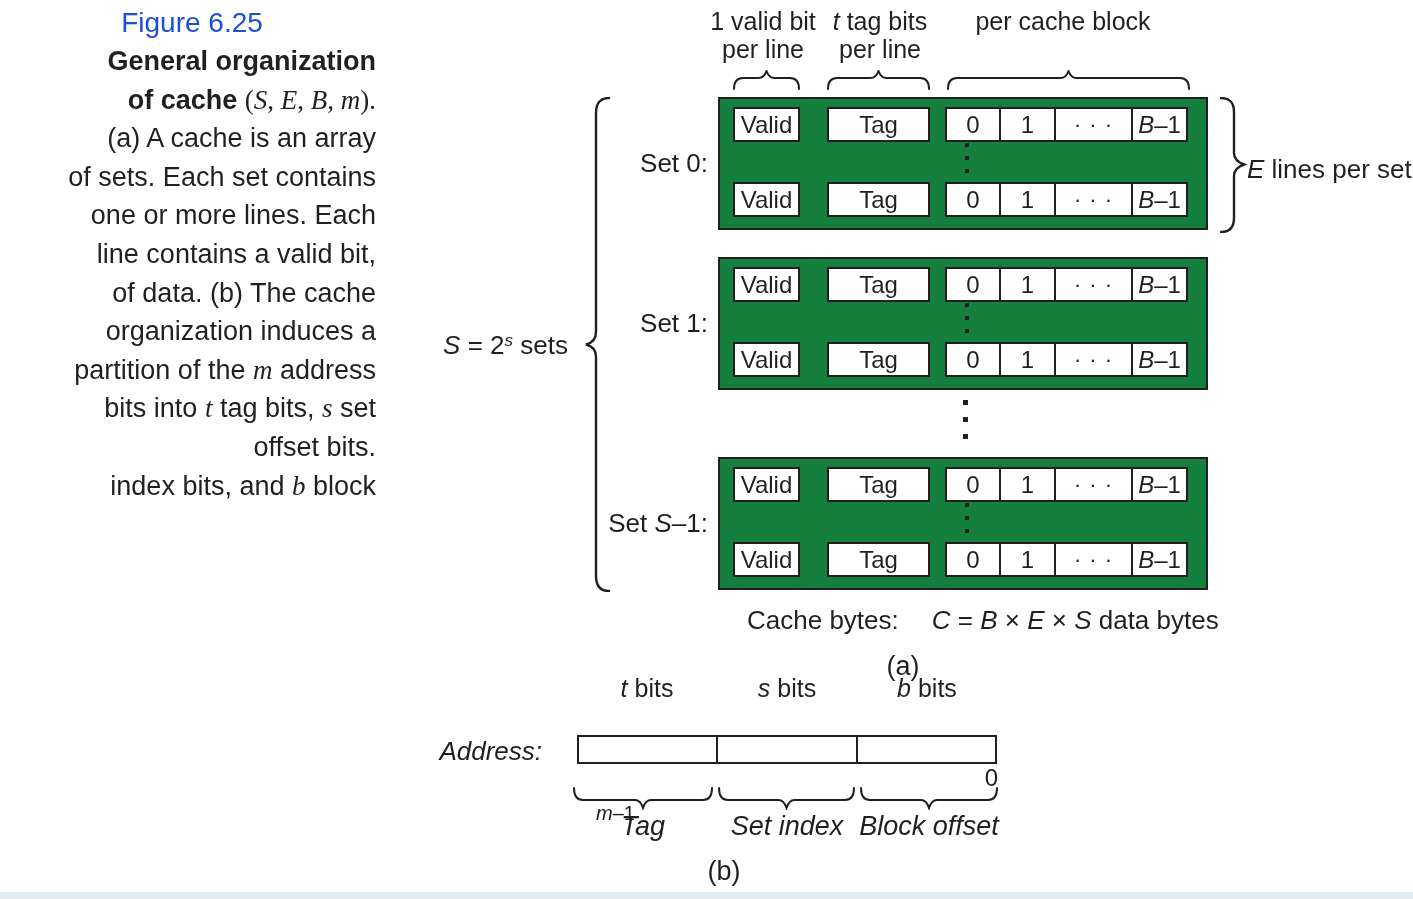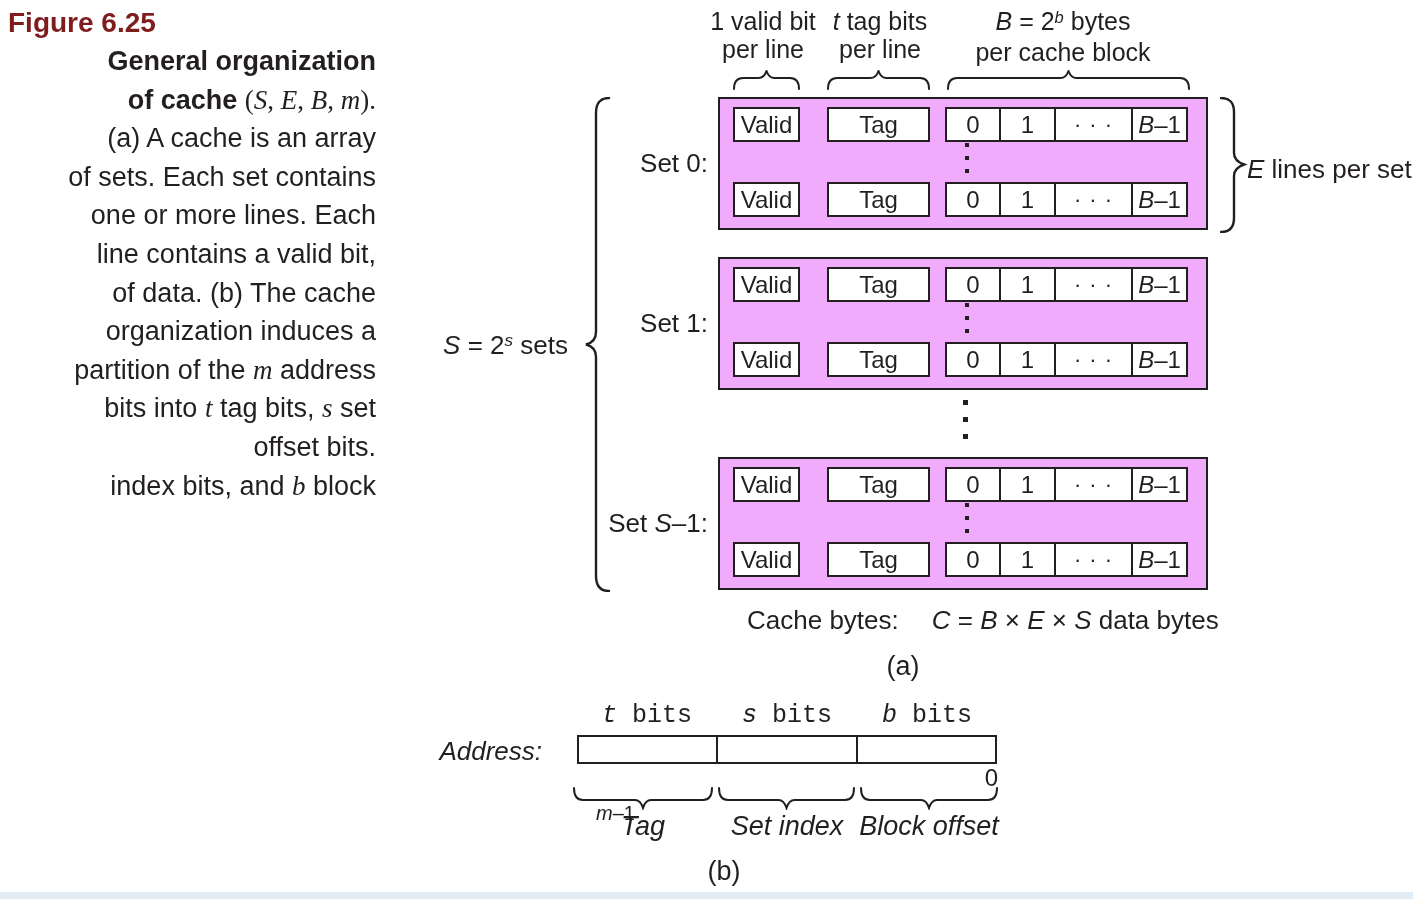--- a/index.html
+++ b/index.html
@@ -10,35 +10,35 @@
   
   .seg-p{}
   .seg-b{font-weight:bold;}
   .seg-i{font-style:italic;}
   .seg-ms{font-family:"Liberation Serif",serif;font-style:italic;}
   .seg-sr{font-family:"Liberation Serif",serif;}
   .seg-sup{font-style:italic;font-size:0.66em;position:relative;top:-0.45em;}
 
   
   .caption{position:absolute;left:8px;top:4px;width:368px;}
-  .caption-title{font-size:28px;font-weight:bold;color:#7f1d1d;line-height:38px;}
+  .caption-title{font-size:28px;font-weight:normal;color:#1d4ed8;line-height:38px;text-align:center;}
   .caption-line{font-size:27px;line-height:38.6px;white-space:nowrap;text-align:right;}
 
   
   .top-label{position:absolute;top:7px;text-align:center;font-size:25px;line-height:28px;white-space:nowrap;}
 
   
   .brace{position:absolute;}
   .brace path{fill:none;stroke:#231f20;stroke-width:2;stroke-linecap:round;}
   .brace.big path{stroke-width:2.4;}
 
   
   .set-unit{position:absolute;left:0;width:1413px;height:133px;}
   .set-label{position:absolute;left:560px;width:148px;top:51px;text-align:right;font-size:26px;line-height:30px;white-space:nowrap;}
-  .set-block{position:absolute;left:718px;top:0;width:490px;height:133px;background:#f0abfc;border:2.5px solid #231f20;box-sizing:border-box;}
+  .set-block{position:absolute;left:718px;top:0;width:490px;height:133px;background:#15803d;border:2.5px solid #231f20;box-sizing:border-box;}
   .line-row{position:absolute;left:0;width:100%;height:35px;}
   .line-row.row1{top:8px;}
   .line-row.row2{top:83px;}
   .wbox{position:absolute;top:0;height:35px;background:#ffffff;border:2px solid #231f20;box-sizing:border-box;
         display:flex;align-items:center;justify-content:center;font-size:24px;}
   .valid-box{left:13px;width:67px;}
   .tag-box{left:107px;width:103px;}
   .data-block{position:absolute;left:225px;top:0;width:243px;height:35px;background:#ffffff;border:2px solid #231f20;box-sizing:border-box;display:flex;}
   .cell{box-sizing:border-box;display:flex;align-items:center;justify-content:center;font-size:24px;border-left:2px solid #231f20;}
   .cell:first-child{border-left:none;}
@@ -54,21 +54,21 @@
 
   
   .cache-size{position:absolute;left:747px;top:605px;font-size:26px;white-space:nowrap;}
   .cache-size .gap{display:inline-block;width:33px;}
   .part-label{position:absolute;font-size:27px;text-align:center;width:120px;}
   .part-a{left:843px;top:651px;}
   .part-b{left:664px;top:856px;}
 
   
   .addr-label{position:absolute;left:430px;width:112px;top:736px;text-align:right;font-size:26px;white-space:nowrap;}
-  .bit-label{position:absolute;top:701px;width:140px;text-align:center;font-size:25px;white-space:nowrap;font-family:Liberation Mono, monospace;}
+  .bit-label{position:absolute;top:674px;width:140px;text-align:center;font-size:25px;white-space:nowrap;}
   .addr-rect{position:absolute;left:577px;top:735px;width:420px;height:29px;border:2px solid #231f20;box-sizing:border-box;display:flex;background:#fff;}
   .addr-cell{flex:1 1 0;border-left:2px solid #231f20;box-sizing:border-box;}
   .addr-cell:first-child{border-left:none;}
   .addr-msb{position:absolute;left:596px;top:764px;font-size:20px;white-space:nowrap;margin-top:38px;}
   .addr-lsb{position:absolute;left:958px;width:40px;top:764px;text-align:right;font-size:24px;}
   .field-label{position:absolute;top:811px;text-align:center;font-size:27px;white-space:nowrap;}
   .fl-tag{left:583px;width:120px;}
   .fl-set{left:717px;width:140px;}
   .fl-block{left:849px;width:160px;}
 
@@ -99,21 +99,20 @@
 
   <div class="top-label" style="left:703px;width:120px;">
     <div><span class="seg-p">1 valid bit</span></div>
     <div><span class="seg-p">per line</span></div>
   </div>
   <div class="top-label" style="left:820px;width:120px;">
     <div><span class="seg-i">t</span><span class="seg-p"> tag bits</span></div>
     <div><span class="seg-p">per line</span></div>
   </div>
   <div class="top-label" style="left:963px;width:200px;">
-    <div><span class="seg-i">B</span><span class="seg-p"> = 2</span><span class="seg-sup">b</span><span class="seg-p"> bytes</span></div>
     <div><span class="seg-p">per cache block</span></div>
   </div>
 
   <svg class="brace" style="left:733px;top:70px;" width="67" height="20">
     <path d="M1,19 Q1,8 10,8 L25.5,8 Q31,8 33.5,1 Q36,8 41.5,8 L57,8 Q66,8 66,19"></path>
   </svg>
   <svg class="brace" style="left:827px;top:70px;" width="103" height="20">
     <path d="M1,19 Q1,8 10,8 L43.5,8 Q49,8 51.5,1 Q54,8 59.5,8 L93,8 Q102,8 102,19"></path>
   </svg>
   <svg class="brace" style="left:947px;top:70px;" width="243" height="20">

